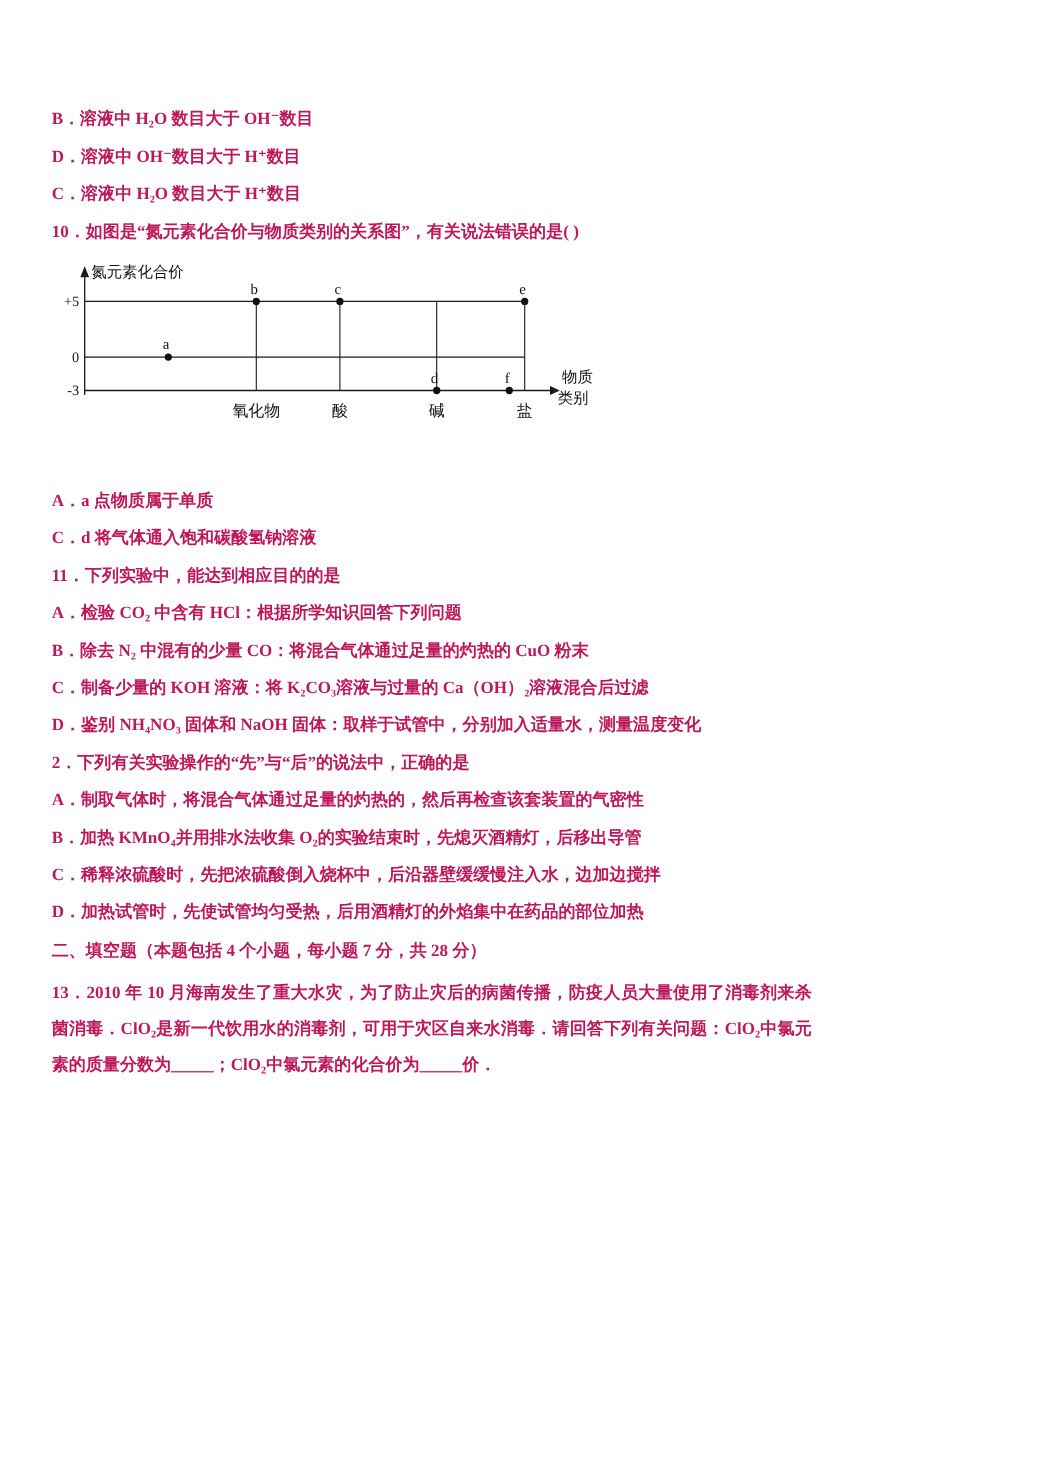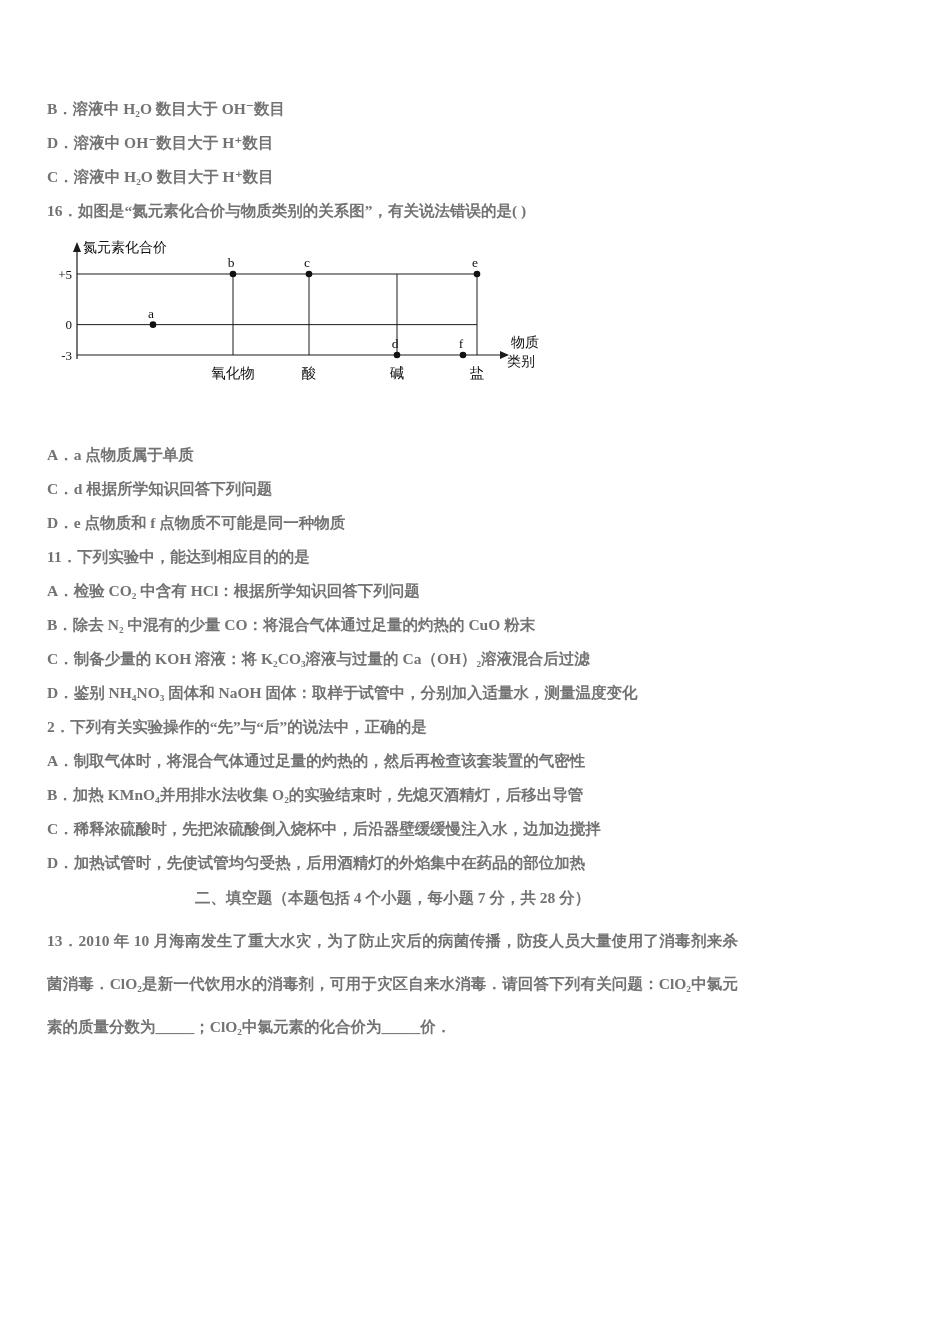--- a/index.html
+++ b/index.html
@@ -5,40 +5,40 @@
   html, body { margin: 0; padding: 0; background: #ffffff; }
   body { width: 950px; }
   .page {
     width: 784px;
     min-height: 1344px;
     box-sizing: border-box;
     background: #ffffff;
     padding: 92px 46px 40px 47px;
     font-family: "Liberation Serif", "DejaVu Serif", serif;
     font-weight: 600;
-    color: #737373;
+    color: #be185d;
     font-size: 15.5px;
   }
   .line { line-height: 34px; white-space: normal; }
   .figure { margin: 12px 0 38px 0; }
-  .section-head { line-height: 32px; margin-top: 2px; text-align: center; }
-  .para { line-height: 43px; text-align: justify; margin-top: 5px; }
+  .section-head { line-height: 32px; margin-top: 2px; }
+  .para { line-height: 33px; text-align: justify; margin-top: 5px; }
   .para-wide { line-height: 41px; text-align: justify; margin-top: 10px; }
   svg text { font-family: "Liberation Serif", "DejaVu Serif", serif; font-weight: 500; }
 </style>
 </head>
 <body>
 
 <div class="page">
 
   <div class="line">B．溶液中 H₂O 数目大于 OH⁻数目</div>
   <div class="line">D．溶液中 OH⁻数目大于 H⁺数目</div>
   <div class="line">C．溶液中 H₂O 数目大于 H⁺数目</div>
 
-  <div class="line">16．如图是“氮元素化合价与物质类别的关系图”，有关说法错误的是( )</div>
+  <div class="line">10．如图是“氮元素化合价与物质类别的关系图”，有关说法错误的是( )</div>
 
   <div class="figure" id="chart"><svg width="505" height="156" viewBox="0 0 505 156">
         <line x1="186" y1="34" x2="186" y2="115" stroke="#1a1a1a" stroke-width="1"></line>
         <line x1="262" y1="34" x2="262" y2="115" stroke="#1a1a1a" stroke-width="1"></line>
         <line x1="350" y1="34" x2="350" y2="115" stroke="#1a1a1a" stroke-width="1"></line>
         <line x1="430" y1="34" x2="430" y2="115" stroke="#1a1a1a" stroke-width="1"></line>
         <line x1="30" y1="34" x2="430" y2="34" stroke="#1a1a1a" stroke-width="1"></line>
         <text x="25" y="38.5" text-anchor="end" font-size="13" fill="#111">+5</text>
         <line x1="30" y1="84.625" x2="430" y2="84.625" stroke="#1a1a1a" stroke-width="1"></line>
         <text x="25" y="89.125" text-anchor="end" font-size="13" fill="#111">0</text>
@@ -62,22 +62,21 @@
         <text x="260" y="27" text-anchor="middle" font-size="13.5" fill="#111">c</text>
         <circle cx="350" cy="115" r="3.3" fill="#111"></circle>
         <text x="348" y="108" text-anchor="middle" font-size="13.5" fill="#111">d</text>
         <circle cx="430" cy="34" r="3.3" fill="#111"></circle>
         <text x="428" y="27" text-anchor="middle" font-size="13.5" fill="#111">e</text>
         <circle cx="416" cy="115" r="3.3" fill="#111"></circle>
         <text x="414" y="108" text-anchor="middle" font-size="13.5" fill="#111">f</text>
       </svg></div>
 
   <div class="line">A．a 点物质属于单质</div>
-  <div class="line">C．d 根据所学知识回答下列问题</div>
-  <div class="line">D．e 点物质和 f 点物质不可能是同一种物质</div>
+  <div class="line">C．d 将气体通入饱和碳酸氢钠溶液</div>
 
   <div class="line">11．下列实验中，能达到相应目的的是</div>
   <div class="line">A．检验 CO₂ 中含有 HCl：根据所学知识回答下列问题</div>
   <div class="line">B．除去 N₂ 中混有的少量 CO：将混合气体通过足量的灼热的 CuO 粉末</div>
   <div class="line">C．制备少量的 KOH 溶液：将 K₂CO₃溶液与过量的 Ca（OH）₂溶液混合后过滤</div>
   <div class="line">D．鉴别 NH₄NO₃ 固体和 NaOH 固体：取样于试管中，分别加入适量水，测量温度变化</div>
 
   <div class="line">2．下列有关实验操作的“先”与“后”的说法中，正确的是</div>
   <div class="line">A．制取气体时，将混合气体通过足量的灼热的，然后再检查该套装置的气密性</div>
   <div class="line">B．加热 KMnO₄并用排水法收集 O₂的实验结束时，先熄灭酒精灯，后移出导管</div>

